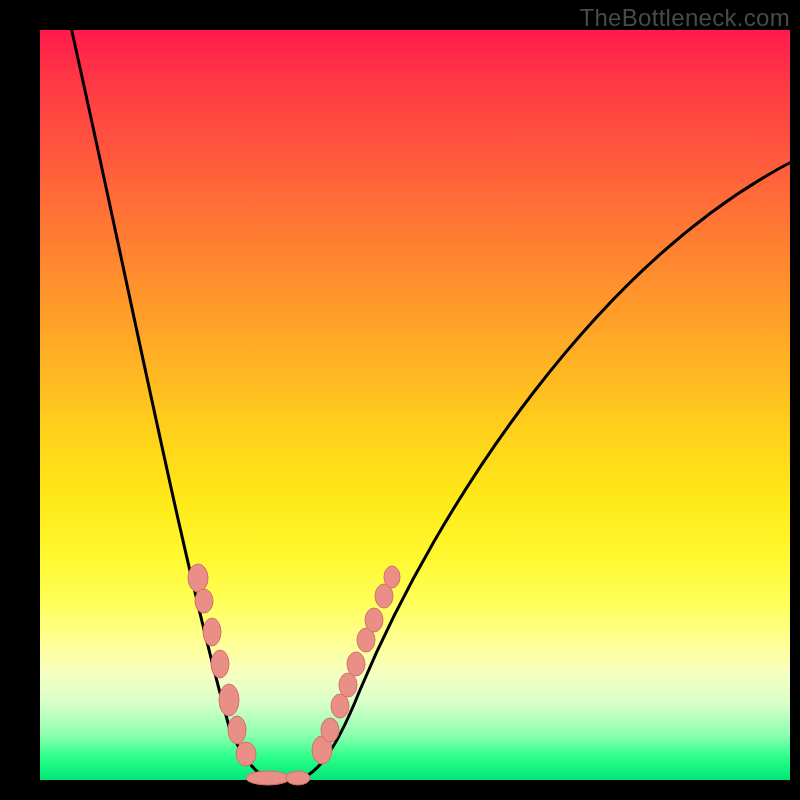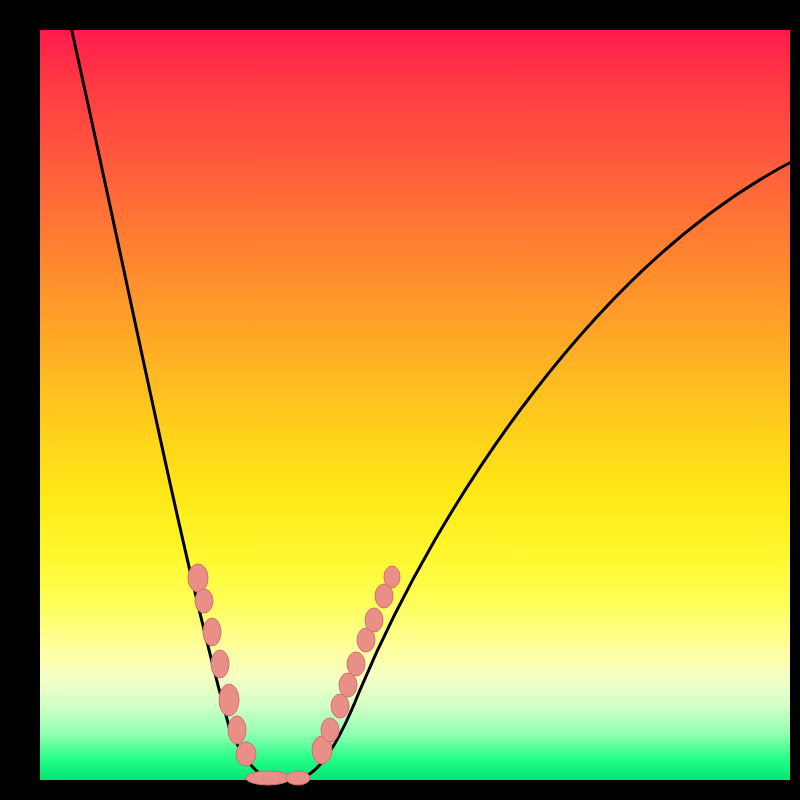--- a/index.html
+++ b/index.html
@@ -60,20 +60,21 @@
     width: 750px;
     height: 750px;
     overflow: visible;
   }
 </style>
 </head>
 <body>
 
 <div class="frame">
 
+  <div class="watermark">TheBottleneck.com</div>
 
   <div class="plot-area">
     <svg class="curve-layer" viewBox="0 0 750 750" preserveAspectRatio="none">
       <path fill="none" stroke="#000000" stroke-width="3" d="M 25 -30 C 90 260, 140 520, 190 700 C 208 740, 225 752, 245 752 C 272 752, 292 730, 320 660 C 400 470, 560 230, 755 130"></path>
       <g id="marker-group">
           <ellipse cx="158" cy="548" rx="10" ry="14" fill="#e98f87" stroke="#d37067" stroke-width="1"></ellipse>
           <ellipse cx="164" cy="571" rx="9" ry="12" fill="#e98f87" stroke="#d37067" stroke-width="1"></ellipse>
           <ellipse cx="172" cy="602" rx="9" ry="14" fill="#e98f87" stroke="#d37067" stroke-width="1"></ellipse>
           <ellipse cx="180" cy="634" rx="9" ry="14" fill="#e98f87" stroke="#d37067" stroke-width="1"></ellipse>
           <ellipse cx="189" cy="670" rx="10" ry="16" fill="#e98f87" stroke="#d37067" stroke-width="1"></ellipse>

